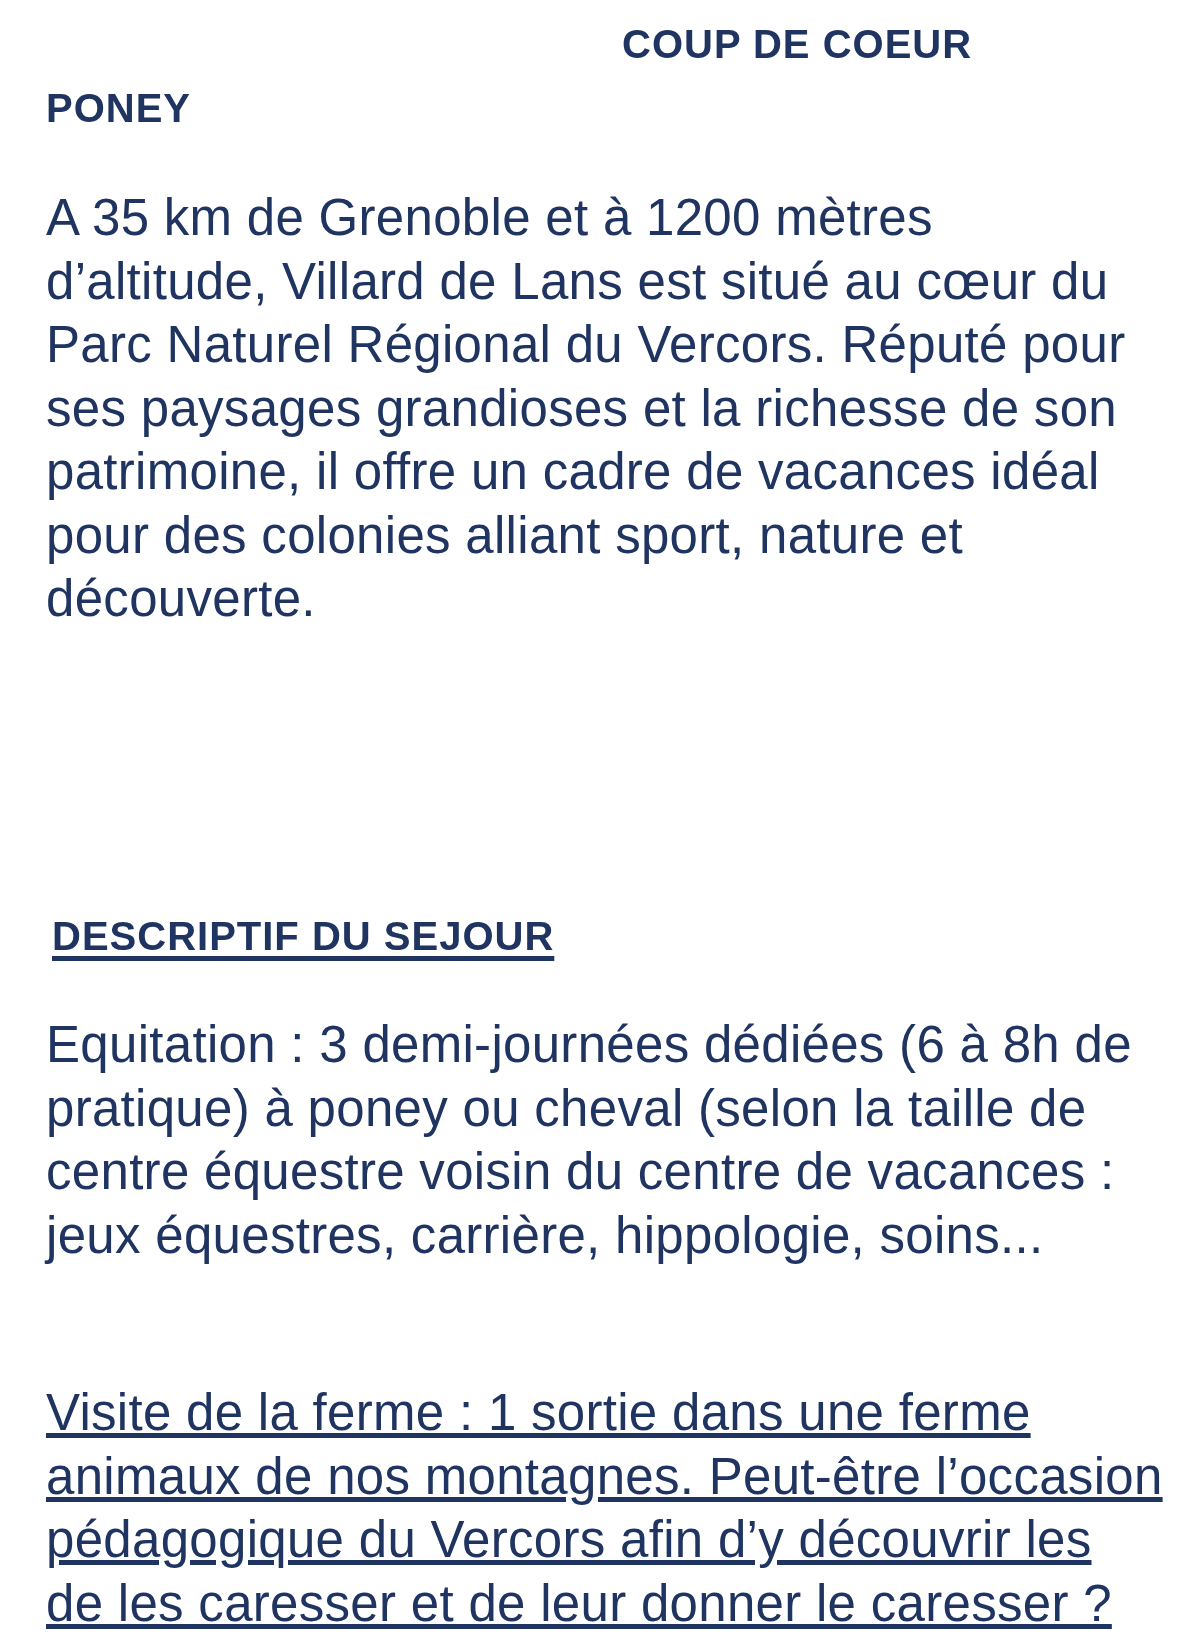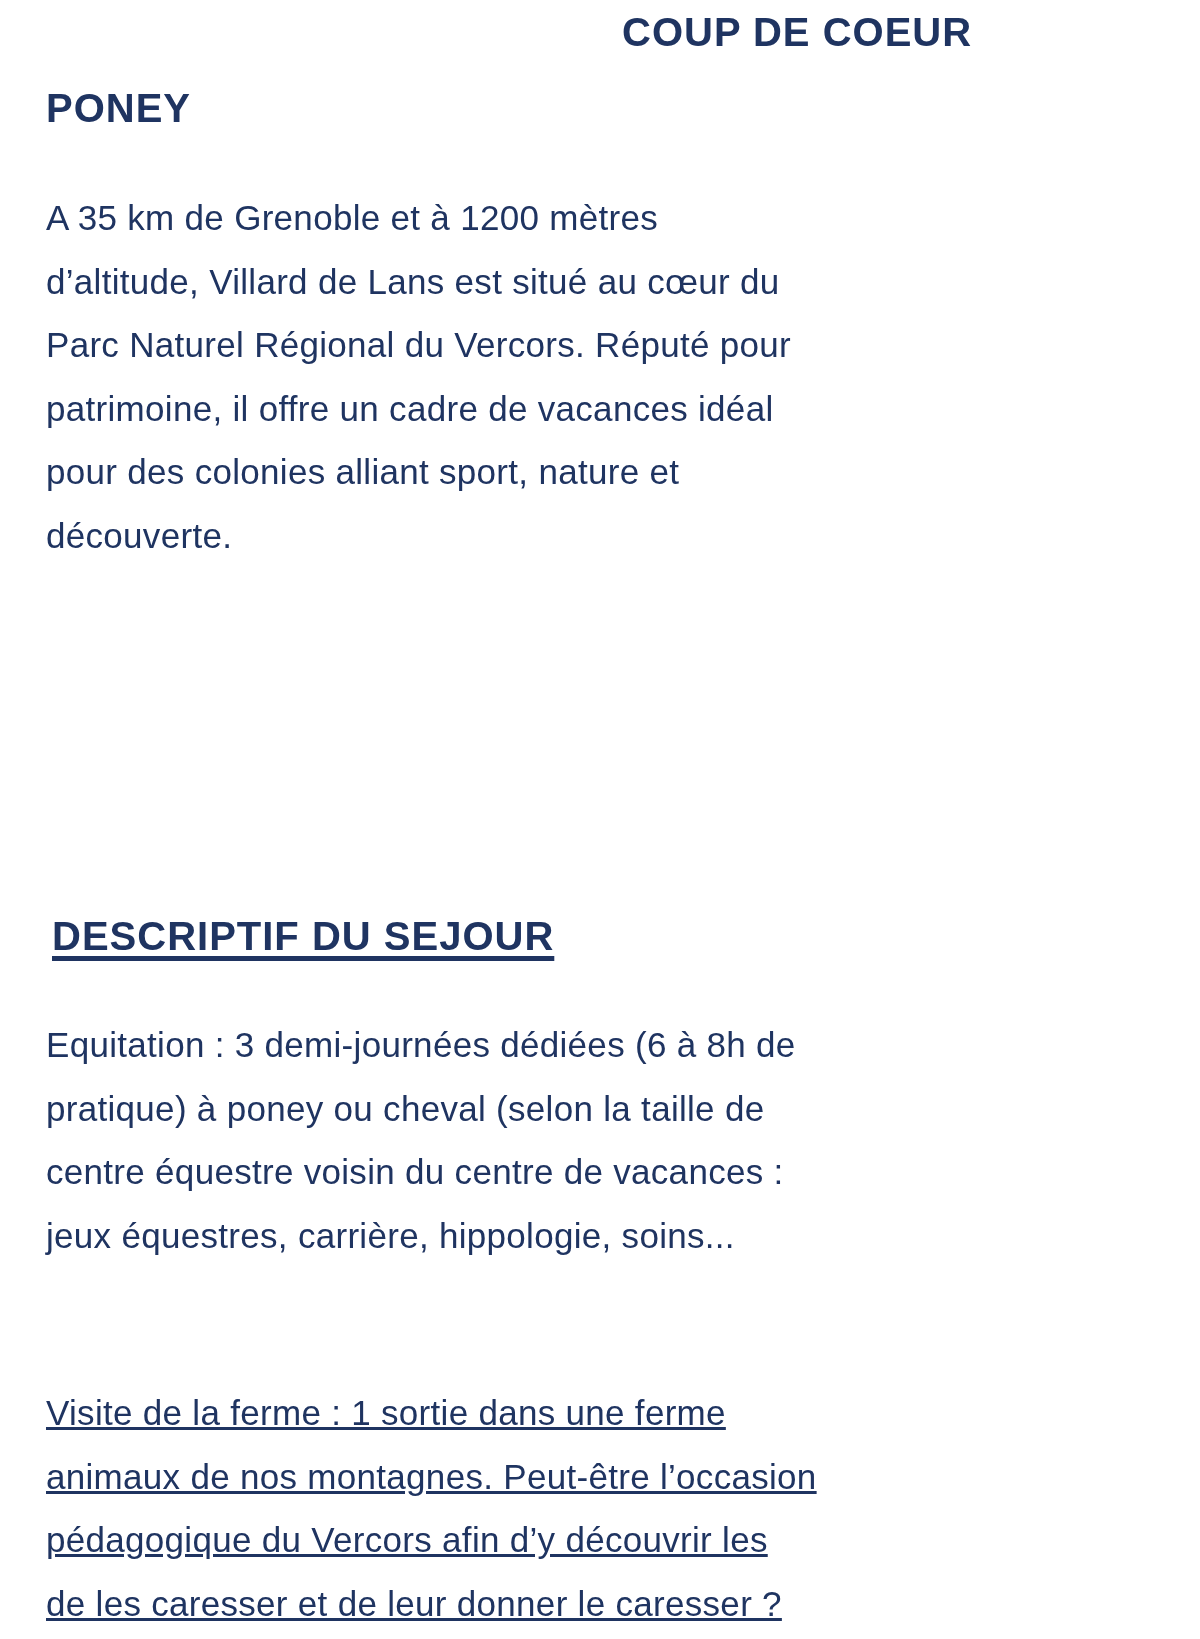--- a/index.html
+++ b/index.html
@@ -16,53 +16,54 @@
       font-family: "Liberation Sans", "DejaVu Sans", sans-serif;
     }
     .heading {
       position: absolute;
       font-weight: 700;
       letter-spacing: 1px;
       font-size: 40px;
       line-height: 48px;
       margin: 0;
     }
-    #badge { left: 622px; top: 8px; }
+    #badge { left: 622px; top: 20px; }
     #title { left: 46px; top: 84px; }
     #section-title {
       left: 52px; top: 912px;
       text-decoration: underline;
       text-decoration-thickness: 5px;
       text-underline-offset: 6px;
     }
     .para {
       position: absolute;
       left: 46px;
       width: 1120px;
       margin: 0;
-      font-size: 35px;
+      font-size: 51px;
       line-height: 63.5px;
       font-weight: 400;
       letter-spacing: 0.3px;
     }
     #intro { top: 186px; }
     #equitation { top: 1013px; }
     #ferme { top: 1381px; text-decoration: underline; }
     .line { display: block; white-space: nowrap; }
   </style>
 </head>
 <body>
 
 <h2 id="badge" class="heading">COUP DE COEUR</h2>
 <h1 id="title" class="heading">PONEY</h1>
 
 <p id="intro" class="para">
   <span class="line">A 35 km de Grenoble et à 1200 mètres</span>
   <span class="line">d’altitude, Villard de Lans est situé au cœur du</span>
   <span class="line">Parc Naturel Régional du Vercors. Réputé pour</span>
+  <span class="line">ses paysages grandioses et la richesse de son</span>
   <span class="line">patrimoine, il offre un cadre de vacances idéal</span>
   <span class="line">pour des colonies alliant sport, nature et</span>
   <span class="line">découverte.</span>
 </p>
 
 <h2 id="section-title" class="heading">DESCRIPTIF DU SEJOUR</h2>
 
 <p id="equitation" class="para">
   <span class="line">Equitation : 3 demi-journées dédiées (6 à 8h de</span>
   <span class="line">pratique) à poney ou cheval (selon la taille de</span>

